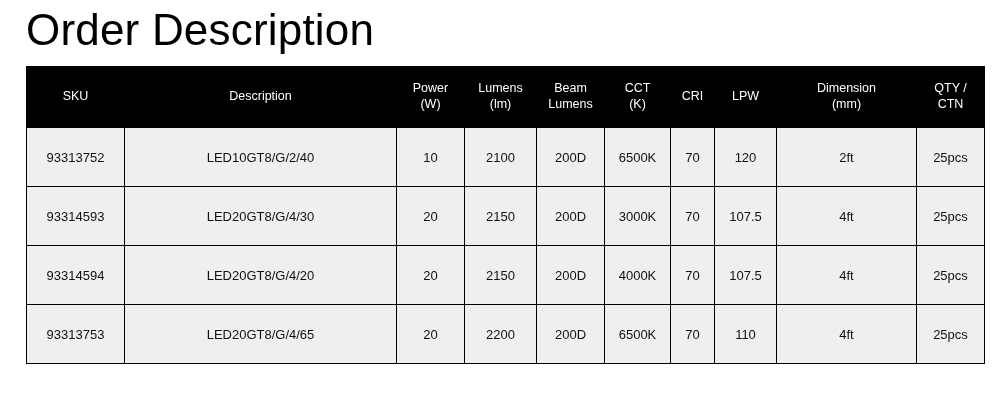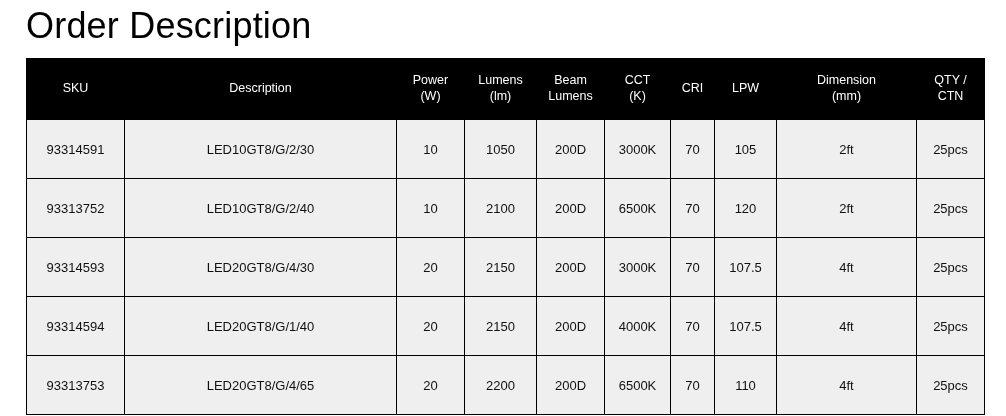--- a/index.html
+++ b/index.html
@@ -15,21 +15,21 @@
     overflow: hidden;
   }
   .page {
     position: relative;
     width: 1006px;
     height: 416px;
     box-sizing: border-box;
     padding: 0 22px 0 26px;
   }
   .page-title {
-    font-size: 36px;
+    font-size: 44px;
     font-weight: 400;
     line-height: 1;
     color: #000000;
     letter-spacing: 0.2px;
     padding-top: 8px;
     margin: 0 0 14px 0;
   }
   table.order-table {
     width: 958px;
     border-collapse: collapse;
@@ -130,32 +130,20 @@
           <span class="hdr-line">(mm)</span>
         </th>
         <th>
           <span class="hdr-line">QTY /</span>
           <span class="hdr-line">CTN</span>
         </th>
       </tr>
     </thead>
     <tbody>
       <tr>
-        <td>93314591</td>
-        <td>LED10GT8/G/2/30</td>
-        <td>10</td>
-        <td>1050</td>
-        <td>200D</td>
-        <td>3000K</td>
-        <td>70</td>
-        <td>105</td>
-        <td>2ft</td>
-        <td>25pcs</td>
-      </tr>
-      <tr>
         <td>93313752</td>
         <td>LED10GT8/G/2/40</td>
         <td>10</td>
         <td>2100</td>
         <td>200D</td>
         <td>6500K</td>
         <td>70</td>
         <td>120</td>
         <td>2ft</td>
         <td>25pcs</td>
@@ -167,21 +155,21 @@
         <td>2150</td>
         <td>200D</td>
         <td>3000K</td>
         <td>70</td>
         <td>107.5</td>
         <td>4ft</td>
         <td>25pcs</td>
       </tr>
       <tr>
         <td>93314594</td>
-        <td>LED20GT8/G/1/40</td>
+        <td>LED20GT8/G/4/20</td>
         <td>20</td>
         <td>2150</td>
         <td>200D</td>
         <td>4000K</td>
         <td>70</td>
         <td>107.5</td>
         <td>4ft</td>
         <td>25pcs</td>
       </tr>
       <tr>

